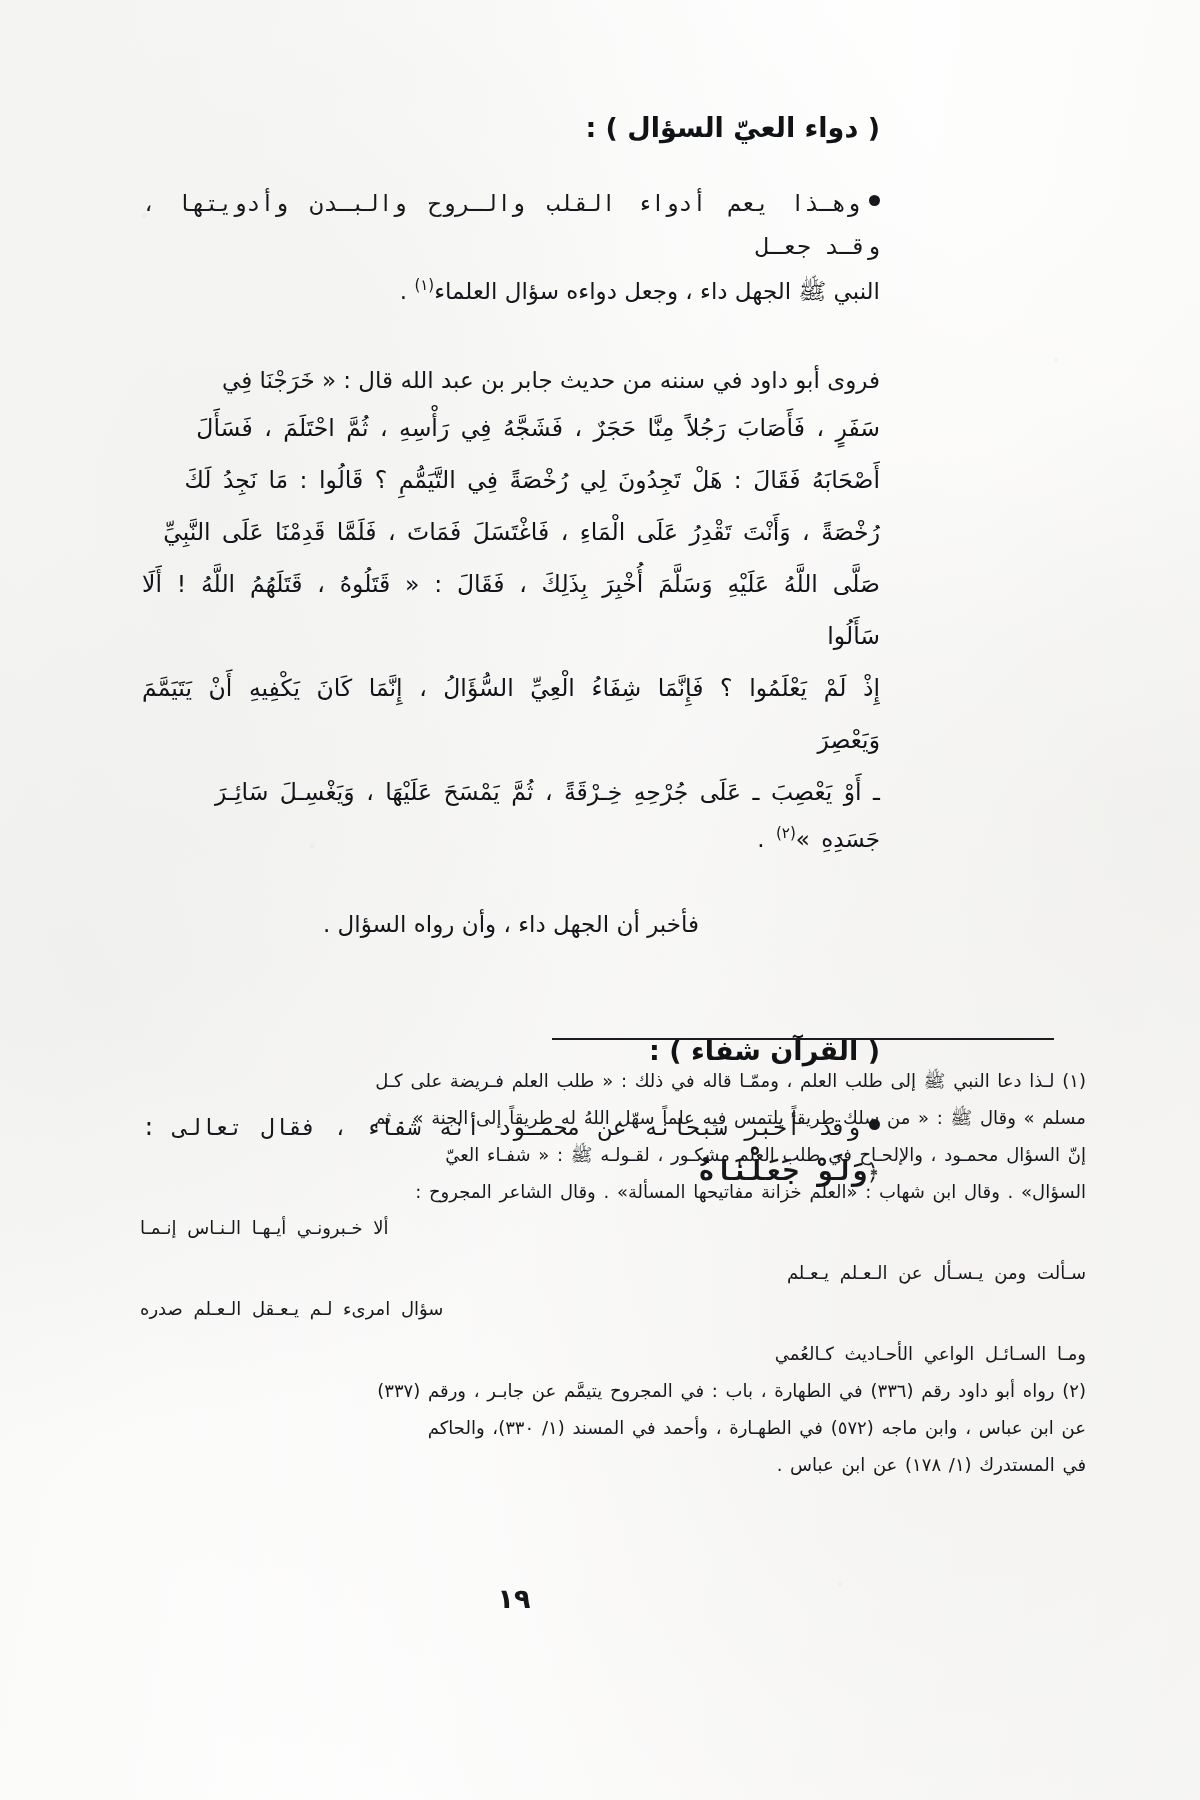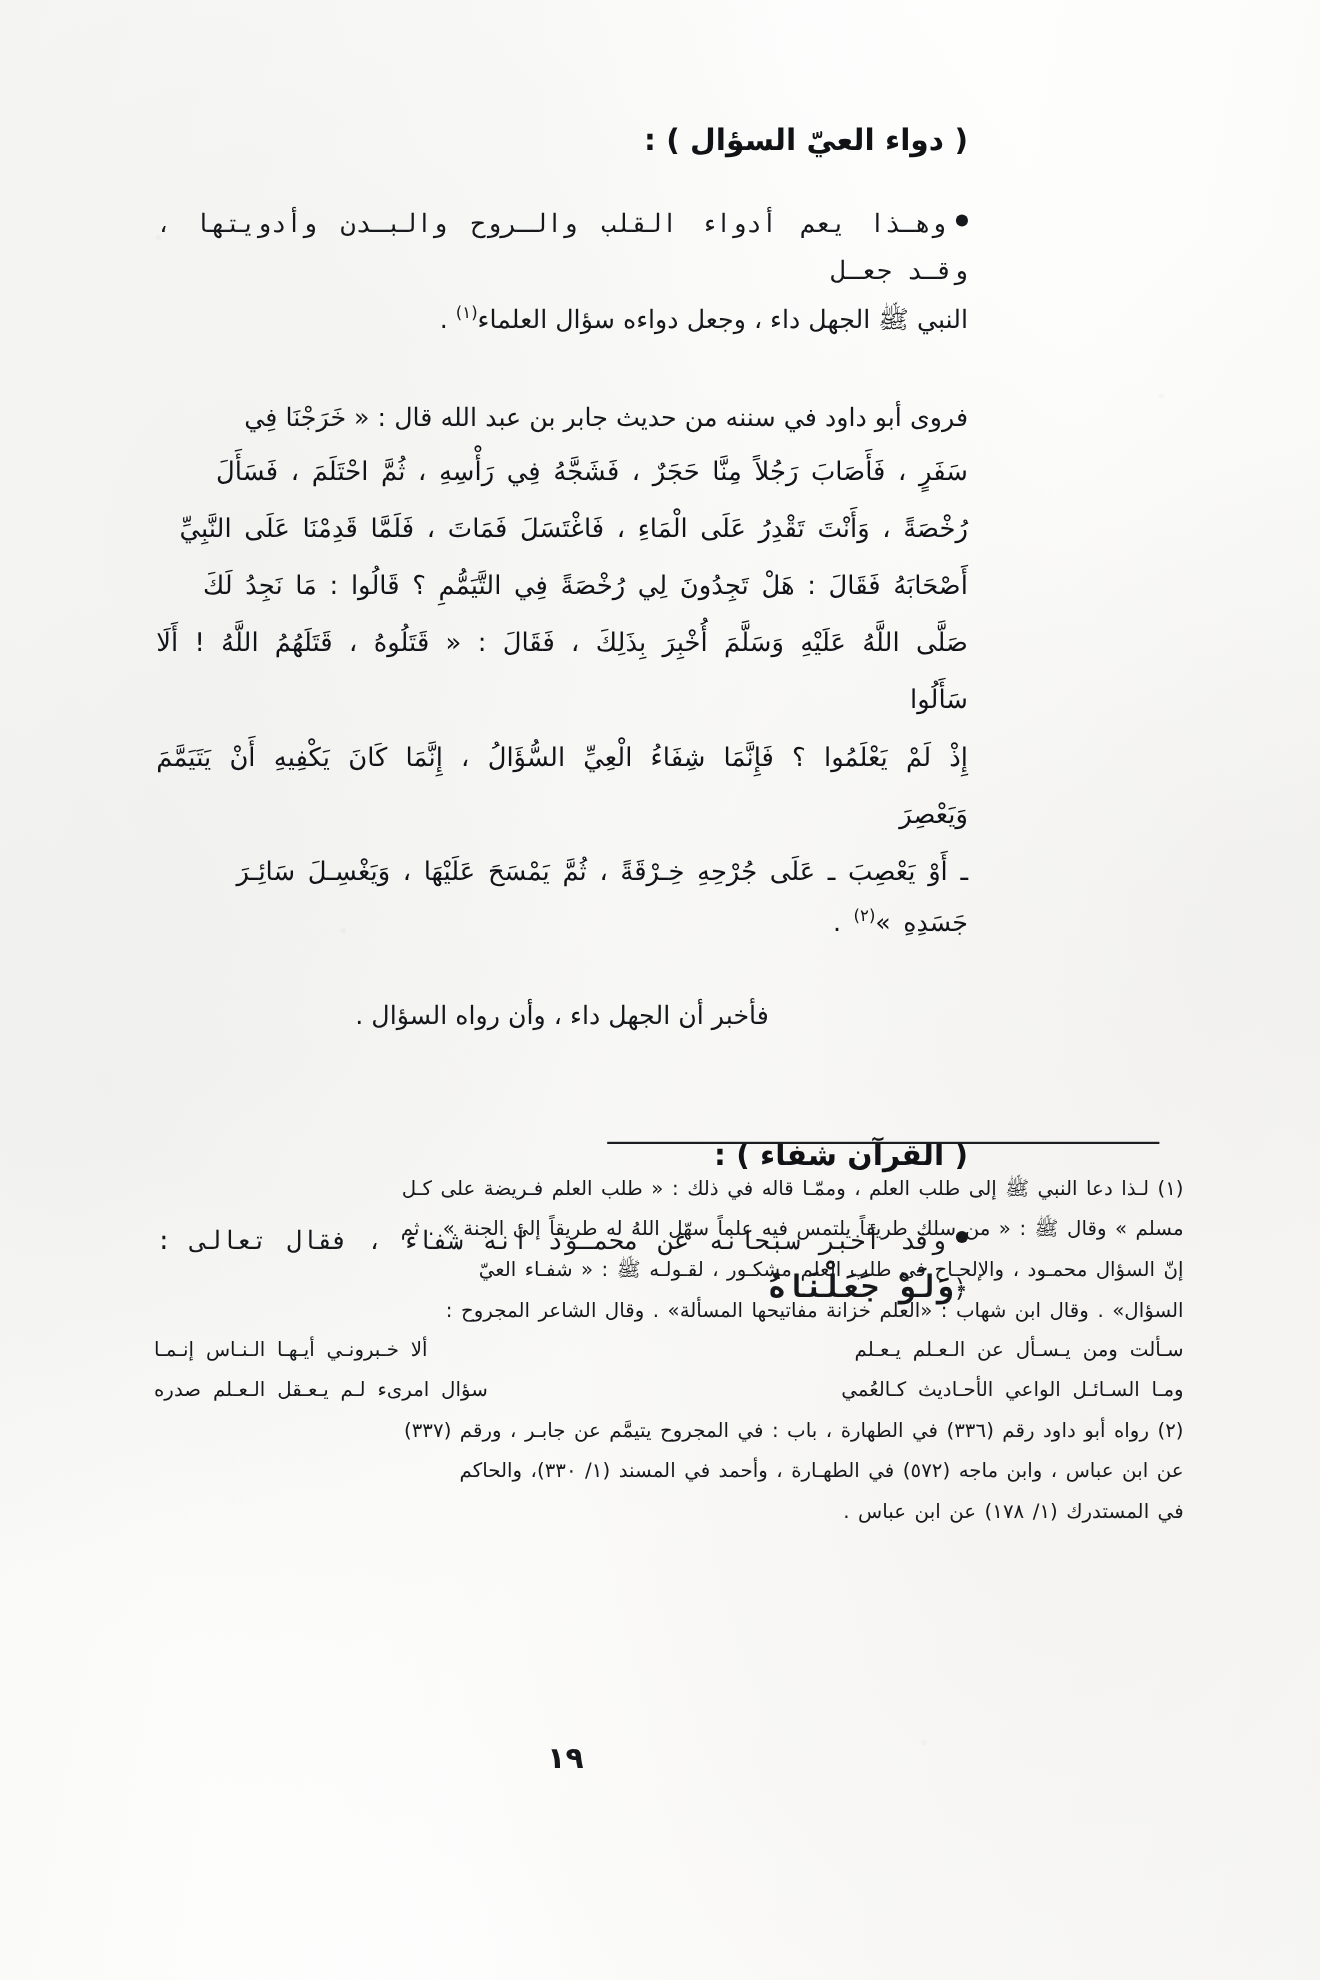--- a/index.html
+++ b/index.html
@@ -131,21 +131,21 @@
     top: 1038px;
     right: 146px;
     width: 502px;
     height: 0;
     border-top: 2px solid #1b1d21;
   }
 
   .footnotes {
     position: absolute;
     top: 1062px;
-    right: 124px;
+    right: 114px;
     left: 140px;
     font-size: 18px;
     line-height: 37px;
     color: #16181c;
   }
   .fn-para {
     text-align: justify;
     text-align-last: right;
     margin: 0;
     word-spacing: 2px;
@@ -154,21 +154,21 @@
     display: flex;
     flex-direction: row;
     justify-content: space-between;
     font-size: 18px;
     line-height: 36px;
     letter-spacing: 1.6px;
     word-spacing: 5px;
   }
   .fn-verse > span { white-space: nowrap; }
   .fn-verse .hemistich-a { flex: 0 0 auto; padding-right: 4px; }
-  .fn-verse .hemistich-b { flex: 0 0 auto; padding-left: 10px; }
+  .fn-verse .hemistich-b { flex: 0 0 auto; padding-left: 10px; margin-top: 45px; }
 
   
   .folio {
     position: absolute;
     bottom: 186px;
     left: 0;
     width: 1028px;
     text-align: center;
     font-size: 27px;
     font-weight: 700;
@@ -200,22 +200,22 @@
     </p>
 
     <div class="spacer-lg"></div>
 
     <p class="para">
       <span>فروى أبو داود في سننه من حديث جابر بن عبد الله قال : « خَرَجْنَا فِي</span>
     </p>
 
     <div class="tashkeel">
       <div>سَفَرٍ ، فَأَصَابَ رَجُلاً مِنَّا حَجَرٌ ، فَشَجَّهُ فِي رَأْسِهِ ، ثُمَّ احْتَلَمَ ، فَسَأَلَ</div>
+      <div>أَصْحَابَهُ فَقَالَ : هَلْ تَجِدُونَ لِي رُخْصَةً فِي التَّيَمُّمِ ؟ قَالُوا : مَا نَجِدُ لَكَ</div>
       <div>رُخْصَةً ، وَأَنْتَ تَقْدِرُ عَلَى الْمَاءِ ، فَاغْتَسَلَ فَمَاتَ ، فَلَمَّا قَدِمْنَا عَلَى النَّبِيِّ</div>
-      <div>أَصْحَابَهُ فَقَالَ : هَلْ تَجِدُونَ لِي رُخْصَةً فِي التَّيَمُّمِ ؟ قَالُوا : مَا نَجِدُ لَكَ</div>
       <div>صَلَّى اللَّهُ عَلَيْهِ وَسَلَّمَ أُخْبِرَ بِذَلِكَ ، فَقَالَ : « قَتَلُوهُ ، قَتَلَهُمُ اللَّهُ ! أَلَا سَأَلُوا</div>
       <div>إِذْ لَمْ يَعْلَمُوا ؟ فَإِنَّمَا شِفَاءُ الْعِيِّ السُّؤَالُ ، إِنَّمَا كَانَ يَكْفِيهِ أَنْ يَتَيَمَّمَ وَيَعْصِرَ</div>
       <div>ـ أَوْ يَعْصِبَ ـ عَلَى جُرْحِهِ خِـرْقَةً ، ثُمَّ يَمْسَحَ عَلَيْهَا ، وَيَغْسِـلَ سَائِـرَ</div>
 
       <div class="indent-line">
         <span>جَسَدِهِ »</span><span class="fn-ref">(٢)</span><span> .</span>
       </div>
     </div>
 
     <div class="spacer-sm"></div>

